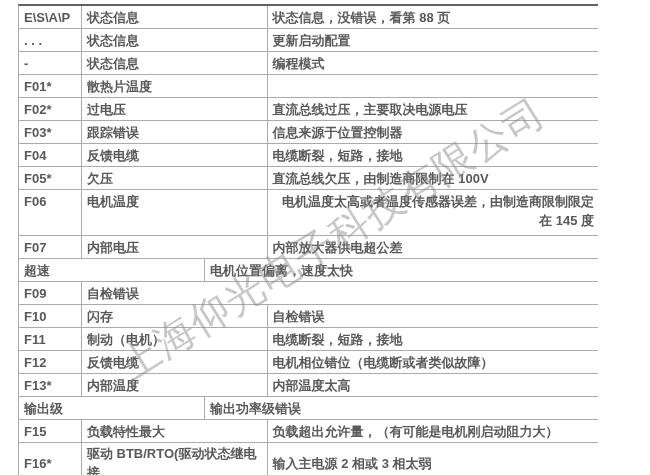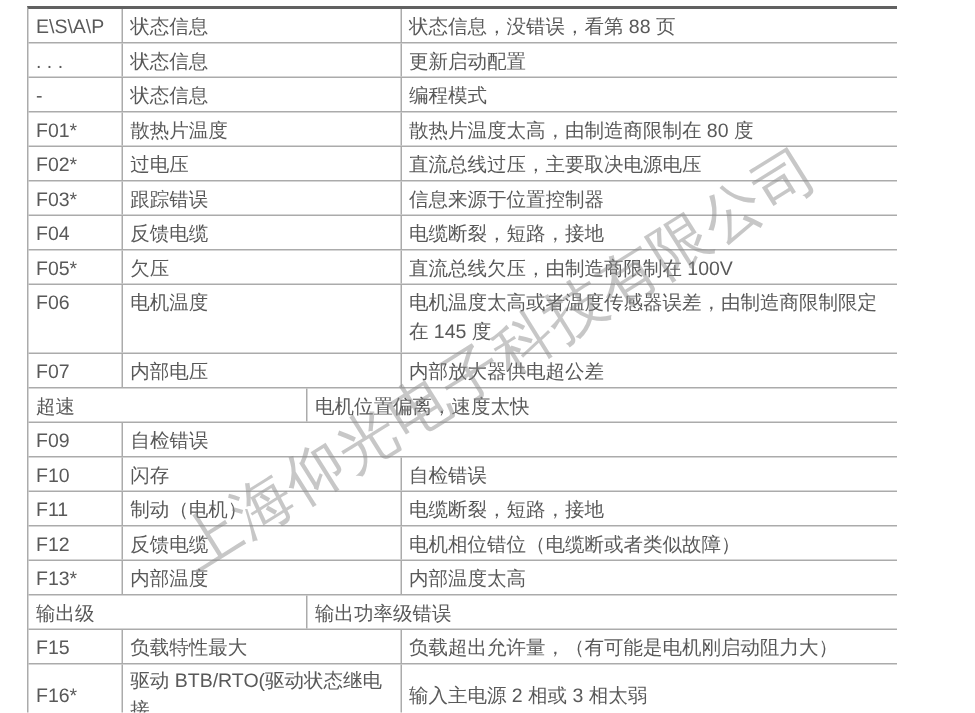--- a/index.html
+++ b/index.html
@@ -18,36 +18,37 @@
     border-top: 2px solid var(--outer-border, #616161);
     border-bottom: 2px solid var(--outer-border, #616161);
     border-left: 1px solid var(--grid-border, #ababab);
     background: transparent;
     z-index: 1;
   }
   .t-row {
     display: flex;
     border-bottom: 1px solid var(--grid-border, #ababab);
     min-height: 22px;
+    font-weight: bold;
   }
   .t-row:last-child { border-bottom: none; }
   .cell {
     box-sizing: border-box;
     font-size: 13px;
     line-height: 19px;
     color: var(--text, #595959);
     display: flex;
     align-items: center;
     padding: 1px 4px 1px 5px;
     overflow: hidden;
   }
   .c-code { width: 63px;  border-right: 1px solid var(--grid-border, #ababab); }
   .c-name { width: 186px; border-right: 1px solid var(--grid-border, #ababab); }
   .c-desc { width: 331px; }
-  .t-row.tall { min-height: 45px; }
+  .t-row.tall { min-height: 45px; text-align: right; }
   .t-row.tall .cell { align-items: flex-start; padding-top: 2px; }
   .watermark {
     position: absolute;
     left: 332px; top: 239px;
     transform: translate(-50%, -50%) rotate(-32deg);
     transform-origin: center center;
     font-size: 40px;
     letter-spacing: 1px;
     white-space: nowrap;
     color: var(--watermark, #8c8c8c);
@@ -74,21 +75,20 @@
 
   <div class="t-row">
     <div class="cell c-code">-</div>
     <div class="cell c-name">状态信息</div>
     <div class="cell c-desc">编程模式</div>
   </div>
 
   <div class="t-row">
     <div class="cell c-code">F01*</div>
     <div class="cell c-name">散热片温度</div>
-    <div class="cell c-desc">散热片温度太高，由制造商限制在 80 度</div>
   </div>
 
   <div class="t-row">
     <div class="cell c-code">F02*</div>
     <div class="cell c-name">过电压</div>
     <div class="cell c-desc">直流总线过压，主要取决电源电压</div>
   </div>
 
   <div class="t-row">
     <div class="cell c-code">F03*</div>

